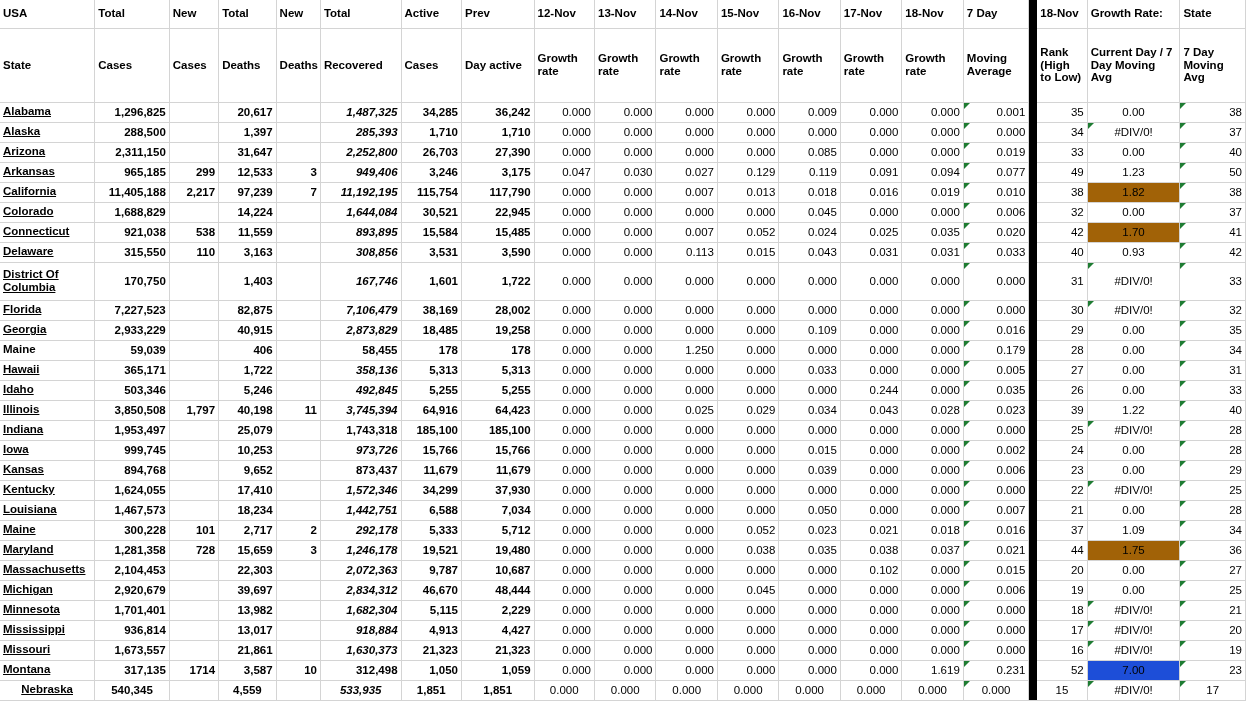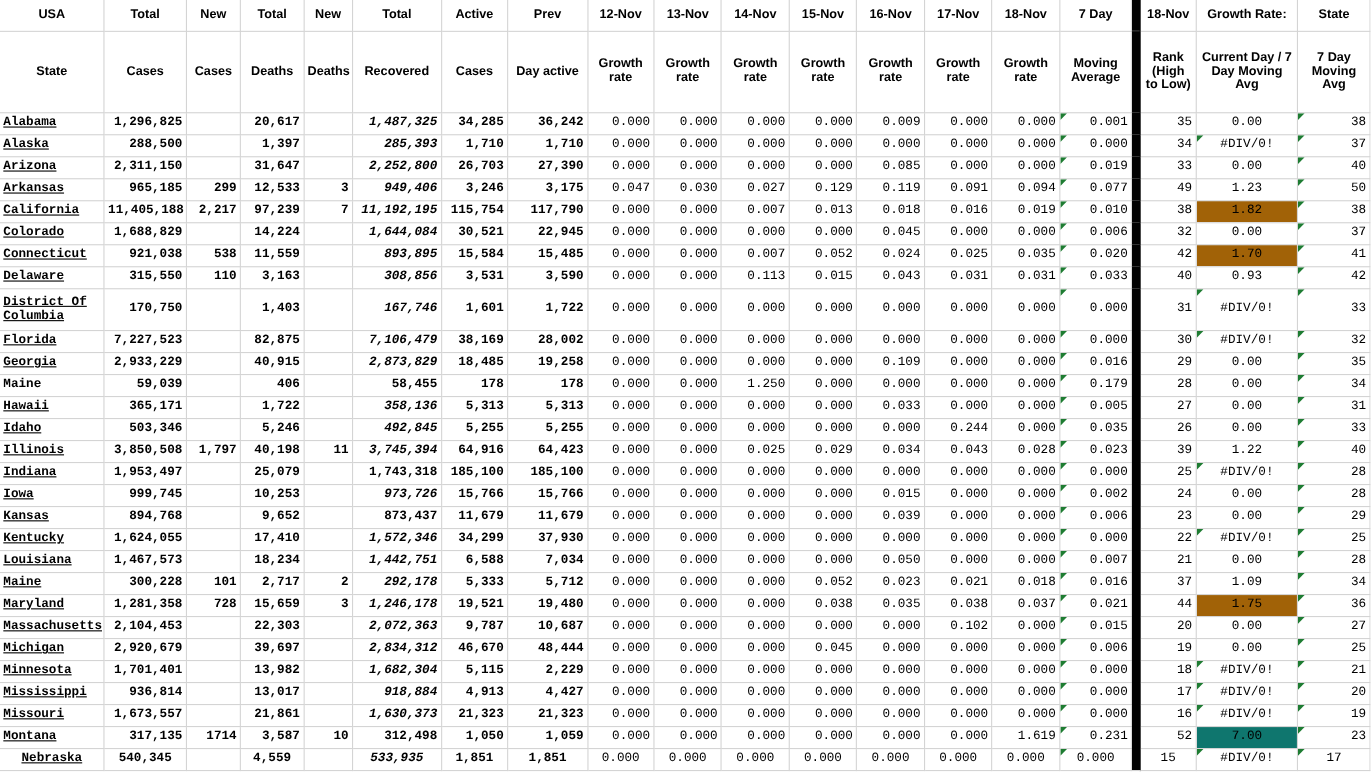--- a/index.html
+++ b/index.html
@@ -17,30 +17,30 @@
     border-right:1px solid #d4d4d4;
     border-bottom:1px solid #d4d4d4;
     overflow:hidden;
     white-space:nowrap;
     vertical-align:middle;
     box-sizing:border-box;
   }
   
   thead td{
     font-weight:bold;
-    text-align:center;
+    text-align:left;
     border-right:1px solid #d4d4d4;
     border-bottom:1px solid #d4d4d4;
     white-space:normal;
     font-size:11.5px;
   }
   tr.hdr-top td{height:28px;vertical-align:middle;}
   tr.hdr-bot td{height:74px;vertical-align:middle;}
   
-  tbody tr{height:20px;font-family:Liberation Mono, monospace;}
+  tbody tr{height:20px;}
   tbody tr.tall{height:38px;}
   td.state{
     text-align:left;font-weight:bold;font-size:11.5px;
     white-space:normal;line-height:1.15;
   }
   td.state .lnk{
     text-decoration:underline;
     text-underline-offset:1px;
   }
   td.num{text-align:right;font-weight:bold;}
@@ -51,21 +51,21 @@
   td.smavg{text-align:right;font-weight:normal;margin-top:32px;}
   
   td.sep,thead td.sep{
     background:#000000;
     border-right:1px solid #000000;
     border-bottom:1px solid #000000;
     padding:0;
   }
   
   td.hl-yellow{background:#a16207;text-align:center;}
-  td.hl-pink{background:#0f766e;margin-top:27px;}
+  td.hl-pink{background:#1d4ed8;margin-top:27px;}
   
   td.flag{position:relative;}
   td.flag::before{
     content:"";
     position:absolute;
     left:0;top:0;
     border-top:6px solid #1e7c32;
     border-right:6px solid transparent;
   }
   

